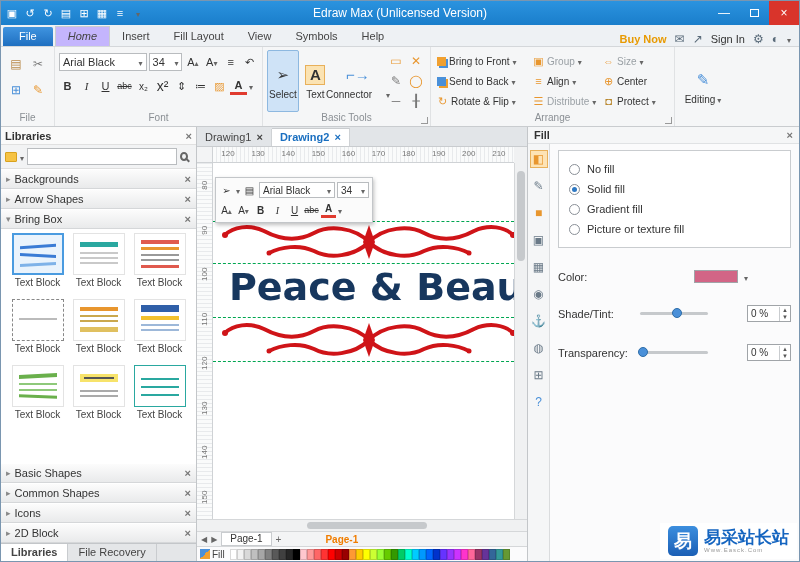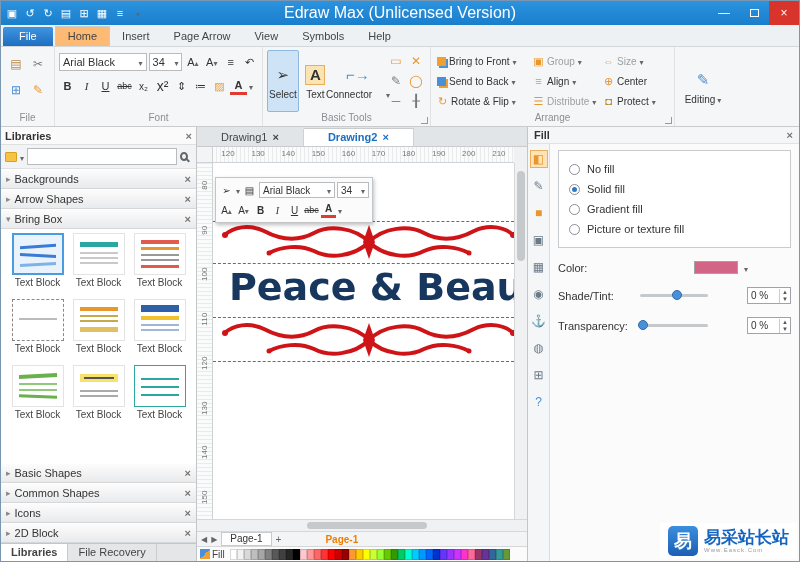--- a/index.html
+++ b/index.html
@@ -3,31 +3,31 @@
 <meta charset="utf-8">
 <style>
   * { margin:0; padding:0; box-sizing:border-box; }
   body { font-family:"Liberation Sans", sans-serif; background:#888; }
   .app { position:relative; width:800px; height:562px; background:#f5f6f7; border:1px solid #7a96b0; display:flex; flex-direction:column; overflow:hidden; font-size:11px; color:#333; }
 
   
   .titlebar { height:24px; background:linear-gradient(#2b93df,#1a7ecb); display:flex; align-items:center; color:#fff; flex:0 0 auto; position:relative; }
   .qat { display:flex; align-items:center; gap:4px; padding-left:4px; }
   .qat span { font-size:11px; cursor:default; width:14px; text-align:center; }
-  .tb-title { position:absolute; left:0; right:0; text-align:center; font-size:16px; pointer-events:none; }
+  .tb-title { position:absolute; left:0; right:0; text-align:center; font-size:12px; pointer-events:none; }
   .winctl { margin-left:auto; display:flex; height:100%; z-index:2; }
   .winctl > div { width:30px; display:flex; align-items:center; justify-content:center; font-size:12px; }
   .winctl .closeb { background:#d9342b; }
   .maxbox { width:9px; height:8px; border:1px solid #fff; display:inline-block; }
 
   
   .tabrow { height:22px; background:#eef1f4; border-bottom:1px solid #d4d7da; display:flex; align-items:flex-end; flex:0 0 auto; }
   .rtab { padding:3px 12px 4px; font-size:11px; color:#444; cursor:default; }
   .rtab.filetab { background:linear-gradient(#3f94e0,#1f6fc0); color:#fff; margin:0 2px 0 2px; padding:3px 16px 4px; border-radius:2px 2px 0 0; }
-  .rtab.active { background:#fdba74; border:1px solid #c9cccf; border-bottom:none; }
+  .rtab.active { background:#c4b5fd; border:1px solid #c9cccf; border-bottom:none;font-style:italic; }
   .tabrow-right { margin-left:auto; display:flex; align-items:center; gap:8px; padding-right:8px; font-size:11px; }
   .buynow { color:#e89a02; font-weight:bold; }
   .tr-ico { color:#5a6b7a; font-size:12px; }
 
   
   .ribbon { height:80px; background:#f5f6f7; border-bottom:1px solid #c9cccf; display:flex; flex:0 0 auto; }
   .rgroup { border-right:1px solid #e0e2e4; display:flex; flex-direction:column; position:relative; }
   .rg-content { flex:1; padding:3px 4px 0; }
   .rg-label { height:14px; text-align:center; font-size:10px; color:#8a8f94; }
   .dlg-launch { position:absolute; right:2px; bottom:2px; width:7px; height:7px; border-right:1px solid #999; border-bottom:1px solid #999; }
@@ -82,21 +82,21 @@
   .thumb.sel { border:2px solid #4a9be0; background:#eaf3fc; }
   .tb-cap { font-size:10px; color:#444; }
   .t-line { position:absolute; left:6px; right:6px; height:3px; }
   .lp-tabs { height:18px; display:flex; background:#e4e6e8; border-top:1px solid #c3c6c9; flex:0 0 auto; }
   .lp-tab { padding:2px 10px; font-size:11px; color:#444; border-right:1px solid #c9cccf; }
   .lp-tab.active { background:#fff; font-weight:bold; }
 
   
   .canvascol { flex:1; display:flex; flex-direction:column; min-width:0; background:#e9ebed; }
   .doctabs { height:20px; background:#e2e5e8; display:flex; align-items:flex-end; border-bottom:1px solid #c9cccf; flex:0 0 auto; }
-  .doctab { display:flex; align-items:center; gap:5px; padding:2px 24px 3px; font-size:11px; border-right:1px solid #cfd2d5; color:#444; }
+  .doctab { display:flex; align-items:center; gap:5px; padding:2px 8px 3px; font-size:11px; border-right:1px solid #cfd2d5; color:#444; }
   .doctab.active { background:#fff; color:#1a6fc0; font-weight:bold; border-top:1px solid #c9cccf; }
   .rulerrow { height:16px; display:flex; flex:0 0 auto; }
   .rulercorner { width:16px; background:#f3f4f5; border-right:1px solid #cfd2d5; border-bottom:1px solid #cfd2d5; }
   .hruler { flex:1; background:repeating-linear-gradient(90deg,#fafbfb 0 3px,#e8eaec 3px 4px); border-bottom:1px solid #cfd2d5; display:flex; font-size:8px; color:#777; overflow:hidden; }
   .hruler span { flex:1; text-align:center; line-height:14px; }
   .viewrow { flex:1; display:flex; min-height:0; }
   .vruler { width:16px; background:repeating-linear-gradient(0deg,#fafbfb 0 3px,#e8eaec 3px 4px); border-right:1px solid #cfd2d5; display:flex; flex-direction:column; font-size:8px; color:#777; overflow:hidden; }
   .vruler span { flex:1; display:flex; align-items:center; justify-content:center; transform:rotate(-90deg); }
   .viewport { flex:1; position:relative; background:#fff; overflow:hidden; }
   .guide { position:absolute; left:0; right:0; border-top:1px dashed #00a651; }
@@ -126,21 +126,21 @@
   .rr-header .xico { margin-left:auto; color:#777; }
   .rr-body { flex:1; display:flex; min-height:0; }
   .iconstrip { width:22px; border-right:1px solid #dadcde; display:flex; flex-direction:column; align-items:center; padding-top:6px; gap:9px; }
   .strip-ico { width:18px; height:18px; display:flex; align-items:center; justify-content:center; font-size:12px; color:#6a7a88; border:1px solid transparent; }
   .strip-ico.active { background:#fde3b5; border-color:#e8b05a; color:#e8962e; }
   .fillpanel { flex:1; padding:6px 8px; background:#fbfbfc; position:relative; }
   .optbox { border:1px solid #c9cccf; background:#fff; padding:8px 10px; }
   .optrow { display:flex; align-items:center; gap:7px; height:20px; }
   .radio { width:11px; height:11px; border:1px solid #8a9097; border-radius:50%; background:#fff; position:relative; flex:0 0 auto; }
   .optrow.selected .radio::after { content:""; position:absolute; left:2px; top:2px; width:5px; height:5px; border-radius:50%; background:#2e78c2; }
-  .fp-row { display:flex; align-items:center; margin-top:13px; gap:6px; }
+  .fp-row { display:flex; align-items:center; margin-top:22px; gap:6px; }
   .fp-label { width:76px; color:#333; }
   .colorchip { width:44px; height:13px; border:1px solid #a0a4a8; margin-left:54px; }
   .slider { width:68px; height:3px; background:#c6c9cc; border-radius:2px; position:relative; }
   .sl-thumb { position:absolute; top:-4px; width:10px; height:10px; border-radius:50%; background:#4a90d9; border:1px solid #2e6da8; }
   .spin { display:flex; align-items:center; border:1px solid #a0a4a8; background:#fff; height:17px; width:44px; margin-left:auto; }
   .spin .val { flex:1; padding-left:3px; font-size:10px; }
   .spin .arrows { width:11px; display:flex; flex-direction:column; border-left:1px solid #c9cccf; font-size:6px; color:#555; text-align:center; line-height:7px; }
 
   
   .watermark { position:absolute; right:2px; bottom:2px; display:flex; align-items:center; gap:6px; background:rgba(255,255,255,.9); padding:3px 8px; z-index:20; }
@@ -171,24 +171,33 @@
           <span class="maxbox"></span>
         </div>
       <div class="closeb">×</div>
     </div>
   </div>
 
   <div class="tabrow">
     <div class="rtab filetab">File</div>
     <div class="rtab active">Home</div>
     <div class="rtab">Insert</div>
-    <div class="rtab">Page Arrow</div>
+    <div class="rtab">Fill Layout</div>
     <div class="rtab">View</div>
     <div class="rtab">Symbols</div>
     <div class="rtab">Help</div>
+    <div class="tabrow-right">
+      <span class="buynow">Buy Now</span>
+      <span class="tr-ico">✉</span>
+      <span class="tr-ico">↗</span>
+      <span>Sign In</span>
+      <span class="tr-ico">⚙</span>
+      <span class="tr-ico">◐</span>
+      <span class="cdn"></span>
+    </div>
   </div>
 
   <div class="ribbon">
 
     <div class="rgroup" style="width:54px;">
       <div class="rg-content filegrid">
         <span class="icon16" style="color:#b98a4a;">▤</span>
         <span class="icon16" style="color:#777;">✂</span>
         <span class="icon16" style="color:#4a90d9;">⊞</span>
         <span class="icon16" style="color:#e8962e;">✎</span>

